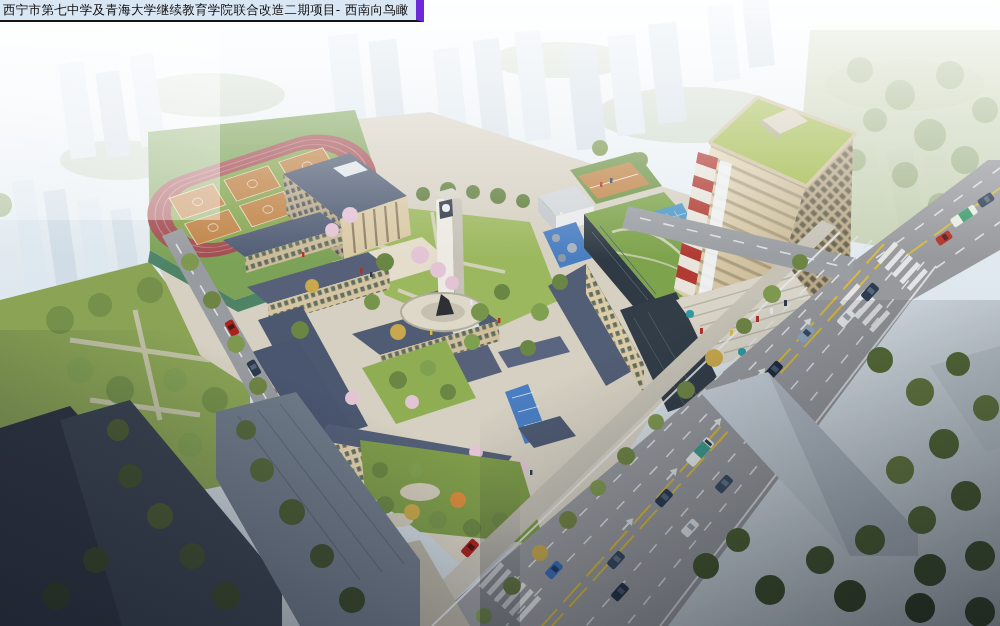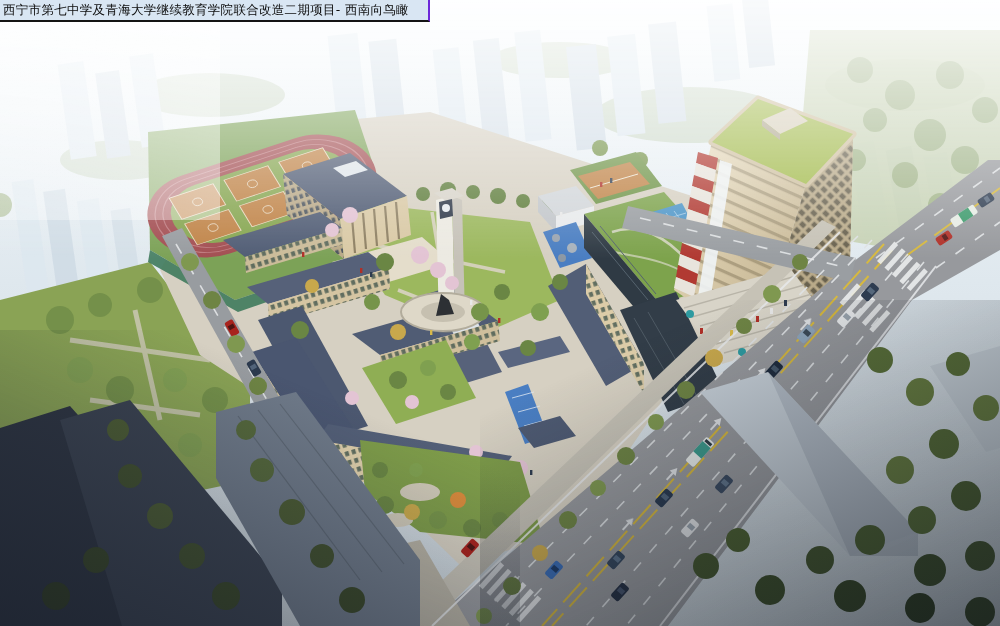--- a/index.html
+++ b/index.html
@@ -4,22 +4,22 @@
 <style>
   html,body{margin:0;padding:0;}
   body{width:1000px;height:626px;overflow:hidden;background:#e8eef2;
        font-family:"DejaVu Sans","Liberation Sans",sans-serif;}
   .stage{position:relative;width:1000px;height:626px;}
   .stage svg{position:absolute;left:0;top:0;}
   .title-box{
     position:absolute;left:0;top:0;z-index:10;
     background:#d9e6f3;color:#0d0d0d;
     font-size:12.5px;line-height:17px;letter-spacing:.3px;
-    padding:1px 19px 2px 3px;
-    border-right:2px solid #6d28d9;border-bottom:2px solid #141414;
+    padding:1px 7px 2px 3px;
+    border-right:8px solid #6d28d9;border-bottom:2px solid #141414;
     white-space:nowrap;
   }
 </style>
 </head>
 <body>
 
 <div class="stage">
 <svg width="1000" height="626" viewBox="0 0 1000 626">
   <defs>
     <linearGradient id="sky" x1="0" y1="0" x2="0" y2="1">

